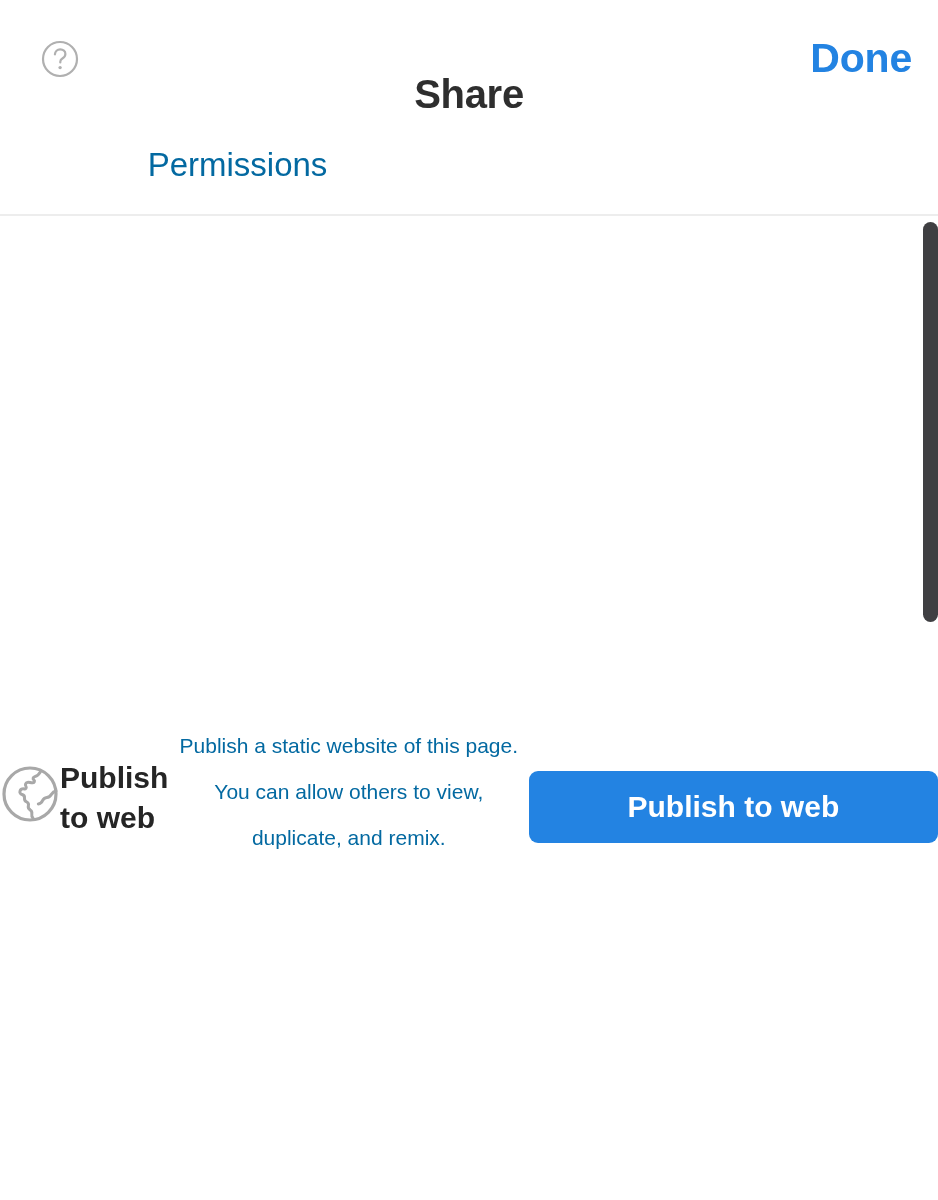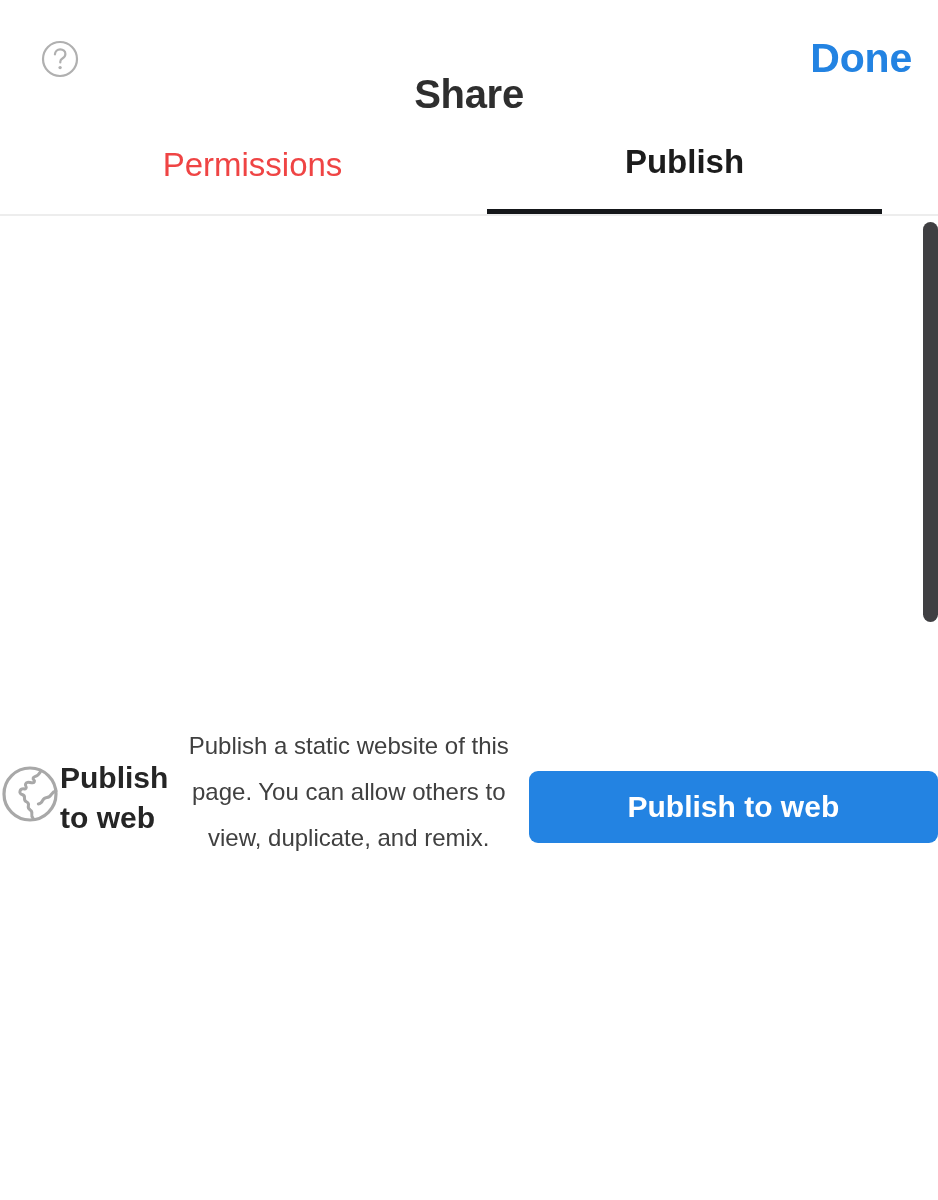--- a/index.html
+++ b/index.html
@@ -81,23 +81,23 @@
     top: 0;
     height: 99px;
     display: flex;
     align-items: center;
     justify-content: center;
     font-size: 33px;
     cursor: pointer;
     box-sizing: border-box;
   }
   .tab-permissions {
-    left: 55px;
+    left: 40px;
     width: 395px;
-    color: #ef4444;
+    color: #0369a1;
     font-weight: normal;
   }
   .tab-publish {
     left: 487px;
     width: 395px;
     color: #1c1c1c;
     font-weight: bold;
     border-bottom: 5px solid #15171a;
   }
 
@@ -151,22 +151,22 @@
     font-size: 30px;
     font-weight: bold;
     color: #252525;
     line-height: 40px;
     margin-bottom: 18px;
   }
 
   .panel-desc {
     width: 700px;
     text-align: center;
-    font-size: 24px;
-    color: #404040;
+    font-size: 21px;
+    color: #0369a1;
     line-height: 46px;
     margin-bottom: 30px;
   }
 
   .publish-button {
     width: 796px;
     height: 72px;
     background: #2383e2;
     border: none;
     border-radius: 9px;
@@ -194,21 +194,20 @@
     </svg>
   </div>
 
   <div class="header-title">Share</div>
 
   <div class="done-button">Done</div>
 </div>
 
 <div class="tabbar">
   <div class="tab tab-permissions">Permissions</div>
-  <div class="tab tab-publish">Publish</div>
 </div>
 
 <div class="content">
 
   <div class="publish-panel">
 
     <div class="globe-icon">
       <svg width="60" height="60" viewBox="0 0 60 60" aria-hidden="true">
         <circle cx="30" cy="30" r="26" fill="none" stroke="#a8a8a8" stroke-width="3.2"></circle>
         <path d="M40.5 7.6c-1.3 2.6-3.6 4.4-5.7 5.0-1.9 0.6-2.2 2.3-1.0 3.3 1.3 1.1 0.6 2.7-1.0 2.9-2.0 0.3-3.6-0.9-5.3-0.4-1.8 0.5-2.6 2.3-1.7 3.6 1.1 1.6 0.0 3.0-1.6 2.9-2.1-0.2-3.7 0.6-4.2 2.2-0.5 1.6 0.5 2.9 2.1 3.4 1.7 0.5 2.6 1.8 2.4 3.6-0.2 1.9 0.8 3.2 2.3 3.9 1.6 0.8 2.0 2.0 1.6 3.6-0.5 1.9 0.3 3.4 1.8 4.3 1.4 0.9 1.9 2.2 1.6 3.9-0.3 1.8 0.1 3.3 1.3 4.5" fill="none" stroke="#a8a8a8" stroke-width="3.0" stroke-linejoin="round" stroke-linecap="round"></path>

